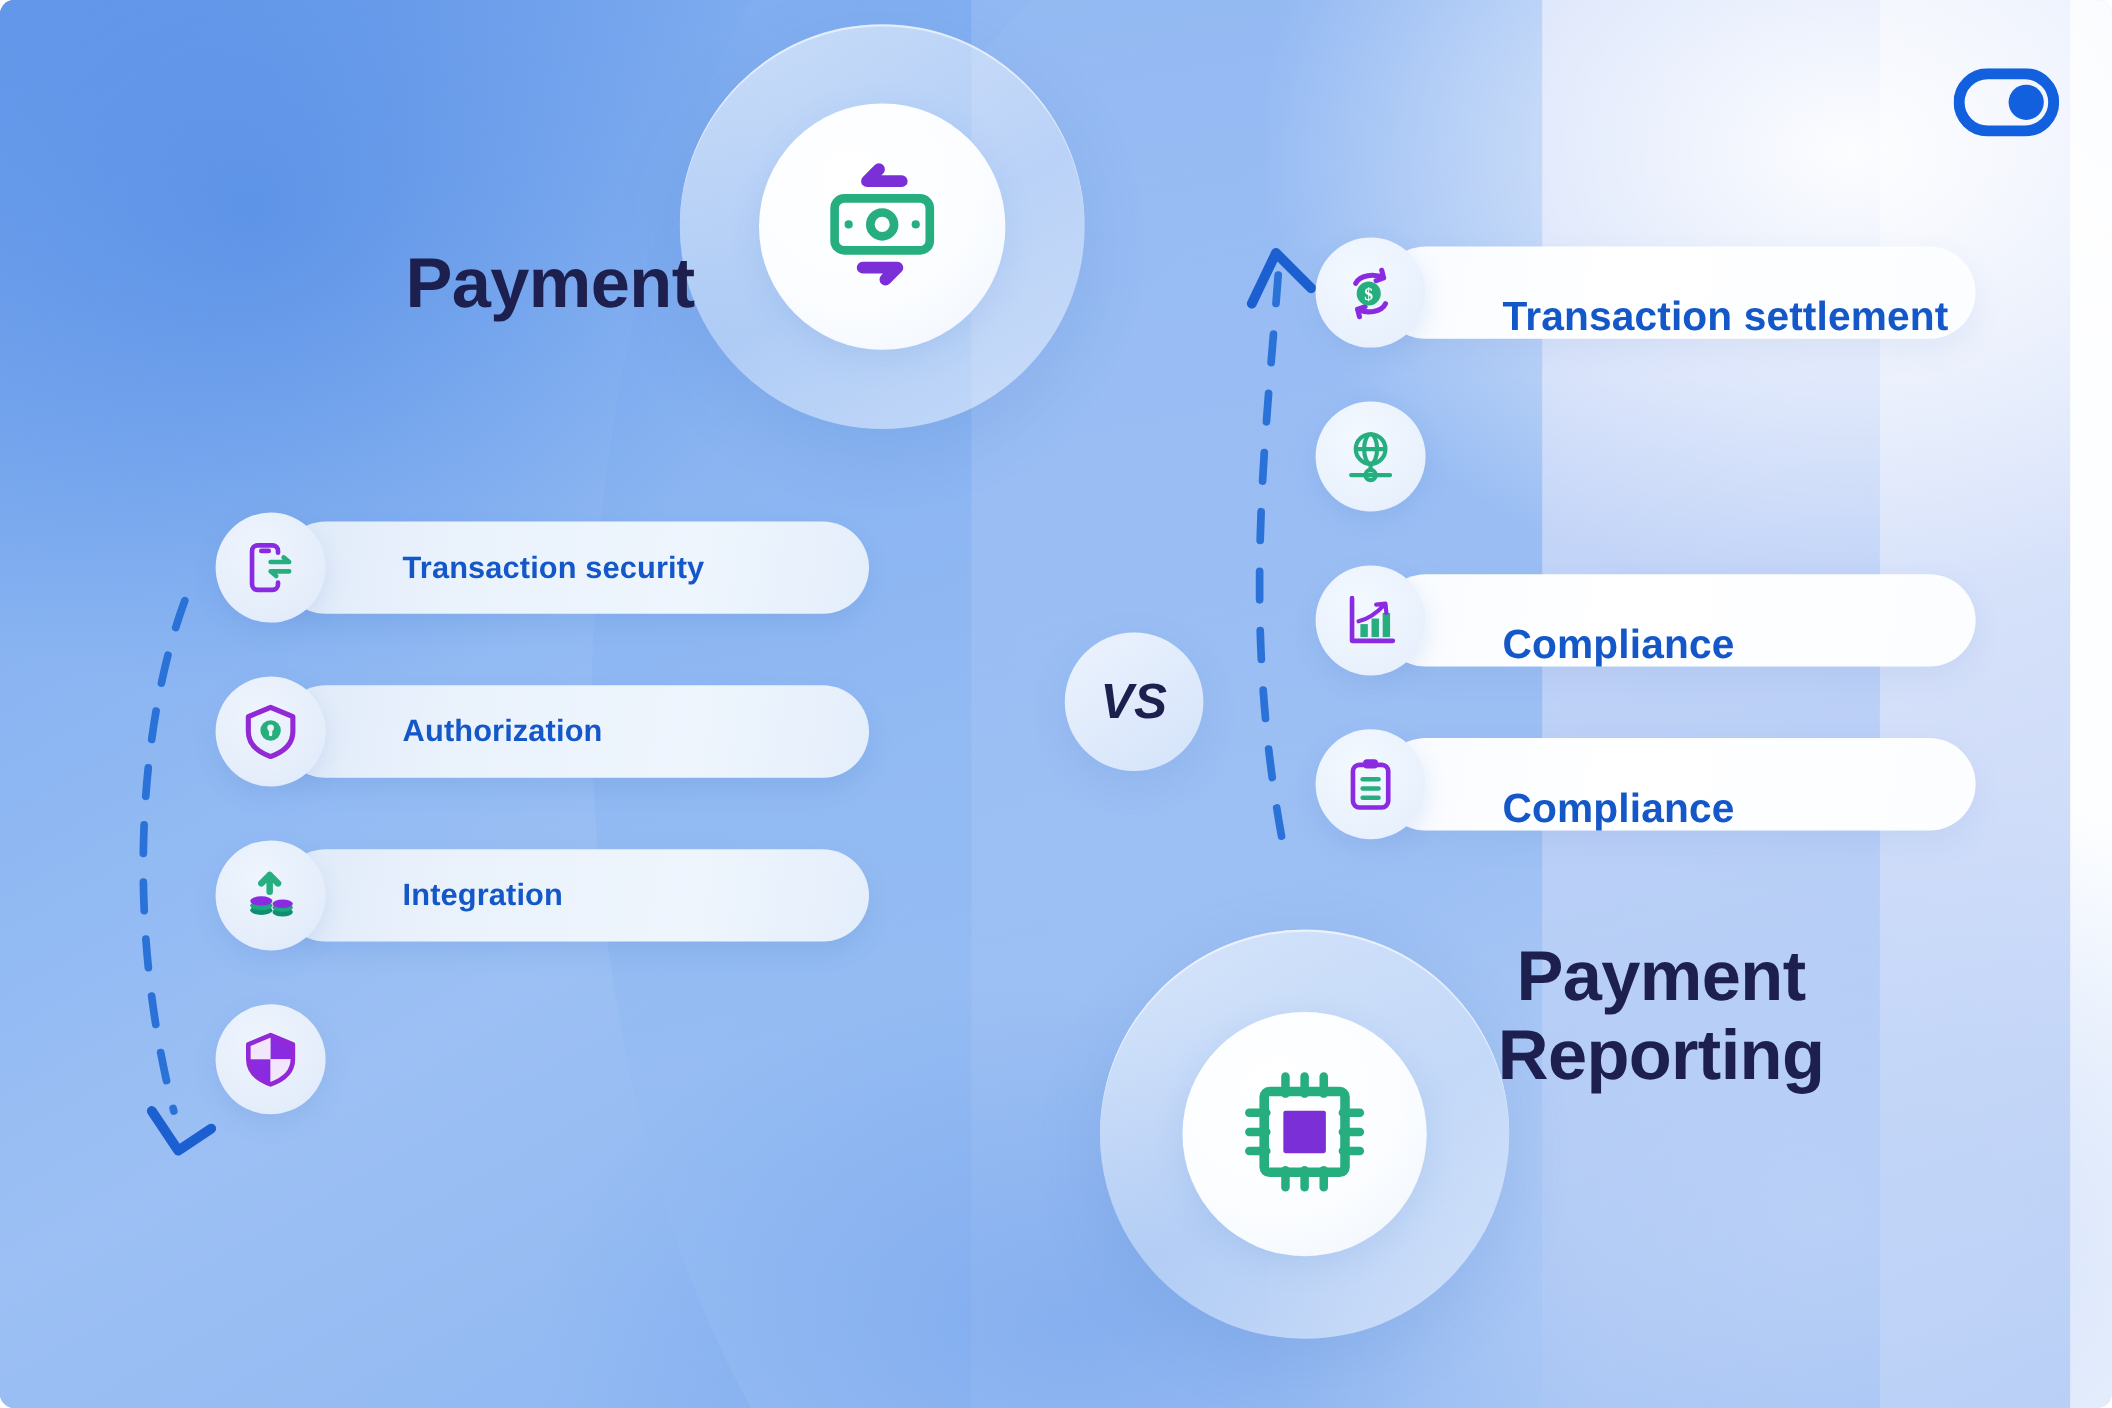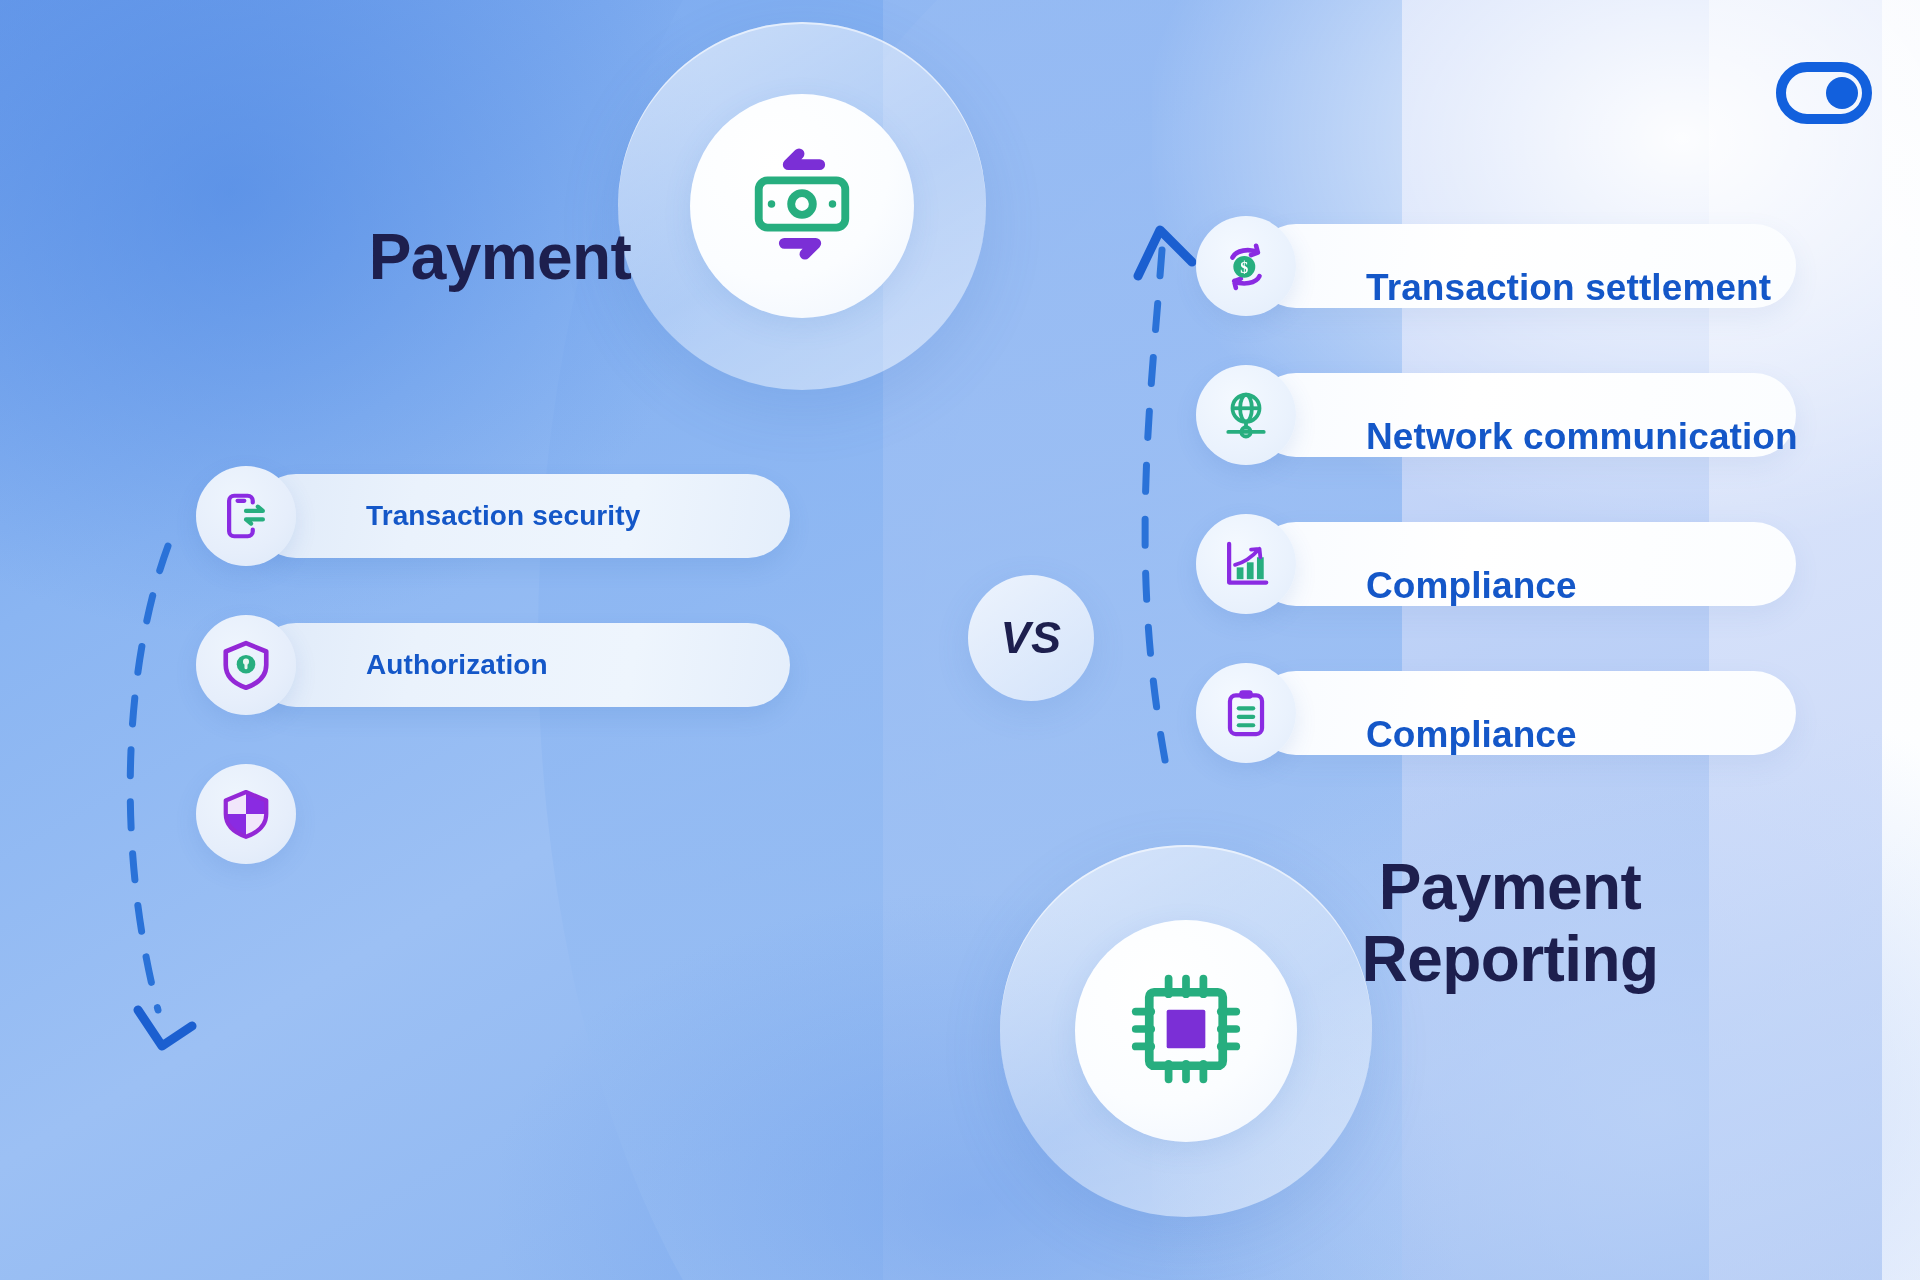--- a/index.html
+++ b/index.html
@@ -6,20 +6,21 @@
   html, body {
     width: 1920px; height: 1280px;
     font-family: "Liberation Sans", sans-serif;
     overflow: hidden;
   }
   .stage {
     position: relative;
     width: 1920px; height: 1280px;
     background: linear-gradient(135deg, #5d93e8 0%, #7eb0f2 22%, #93bdf6 42%, #b9d3f7 60%, #e9f0fc 78%, #ffffff 100%);
     overflow: hidden;
+    border-radius: 13px;
   }
 
   
   .bg-layer { position: absolute; inset: 0; }
   .bg-white-right {
     position: absolute; top: -8%; right: -26%;
     width: 78%; height: 116%;
     background: radial-gradient(ellipse at 35% 45%, #ffffff 0%, #fdfeff 40%, #f4f7fe 66%, #e6edfb 100%);
     border-radius: 60% 0 0 60% / 50% 0 0 50%;
   }
@@ -255,20 +256,36 @@
       <div class="icon-bubble">
         <svg viewBox="0 0 64 64" width="54" height="54" aria-hidden="true">
           <path d="M32 6 L56 16 v16 c0 14 -10 22 -24 27 C18 54 8 46 8 32 V16 Z" fill="none" stroke="#9328d6" stroke-width="5.5" stroke-linejoin="round"></path>
           <circle cx="32" cy="31" r="11" fill="#27ae7f"></circle>
           <circle cx="32" cy="28" r="3.6" fill="#eaf6f1"></circle>
           <rect x="30.2" y="29" width="3.6" height="8" rx="1.8" fill="#eaf6f1"></rect>
         </svg>
       </div>
     </div>
 
+    <div class="feature-row">
+      <div class="pill">
+        <span class="pill-label">Integration</span>
+      </div>
+      <div class="icon-bubble">
+        <svg viewBox="0 0 64 64" width="54" height="54" aria-hidden="true">
+          <path d="M31 28 V10 M31 10 l-9 9 M31 10 l9 9" fill="none" stroke="#27ae7f" stroke-width="7" stroke-linecap="round" stroke-linejoin="round"></path>
+          <ellipse cx="22" cy="48" rx="12" ry="5" fill="#0f8f70"></ellipse>
+          <ellipse cx="22" cy="43" rx="12" ry="5" fill="#1aa87f"></ellipse>
+          <ellipse cx="22" cy="38" rx="12" ry="5" fill="#8a2be2"></ellipse>
+          <ellipse cx="45" cy="50" rx="11" ry="4.6" fill="#0f8f70"></ellipse>
+          <ellipse cx="45" cy="45" rx="11" ry="4.6" fill="#1aa87f"></ellipse>
+          <ellipse cx="45" cy="41" rx="11" ry="4.6" fill="#8a2be2"></ellipse>
+        </svg>
+      </div>
+    </div>
 
     <div class="feature-row">
       <div class="icon-bubble">
         <svg viewBox="0 0 64 64" width="54" height="54" aria-hidden="true">
           <defs>
             <clipPath id="shieldClip">
               <path d="M32 6 L56 16 v16 c0 14 -10 22 -24 27 C18 54 8 46 8 32 V16 Z"></path>
             </clipPath>
           </defs>
           <g clip-path="url(#shieldClip)">
@@ -305,23 +322,20 @@
         <svg viewBox="0 0 64 64" width="54" height="54" aria-hidden="true">
           <path d="M16 22 C20 13, 36 11, 46 16 M46 16 l-2 -8 M46 16 l-8 3" fill="none" stroke="#8a2be2" stroke-width="5.5" stroke-linecap="round" stroke-linejoin="round"></path>
           <path d="M48 44 C44 53, 28 55, 18 50 M18 50 l2 8 M18 50 l8 -3" fill="none" stroke="#8a2be2" stroke-width="5.5" stroke-linecap="round" stroke-linejoin="round"></path>
           <circle cx="30" cy="33" r="13" fill="#27ae7f"></circle>
           <text x="30" y="40" text-anchor="middle" font-family="Liberation Serif, serif" font-size="19" font-weight="bold" fill="#ffffff">$</text>
         </svg>
       </div>
     </div>
 
     <div class="feature-row">
-      <div class="pill">
-        <span class="pill-label">Network communication</span>
-      </div>
       <div class="icon-bubble">
         <svg viewBox="0 0 64 64" width="54" height="54" aria-hidden="true">
           <circle cx="32" cy="24" r="16" fill="none" stroke="#27ae7f" stroke-width="4.5"></circle>
           <ellipse cx="32" cy="24" rx="7" ry="16" fill="none" stroke="#27ae7f" stroke-width="4.5"></ellipse>
           <line x1="16" y1="24" x2="48" y2="24" stroke="#27ae7f" stroke-width="4.5"></line>
           <line x1="32" y1="40" x2="32" y2="47" stroke="#27ae7f" stroke-width="4.5" stroke-linecap="round"></line>
           <line x1="11" y1="52" x2="53" y2="52" stroke="#27ae7f" stroke-width="4.5" stroke-linecap="round"></line>
           <circle cx="32" cy="52" r="5.5" fill="none" stroke="#27ae7f" stroke-width="4.5"></circle>
         </svg>
       </div>

